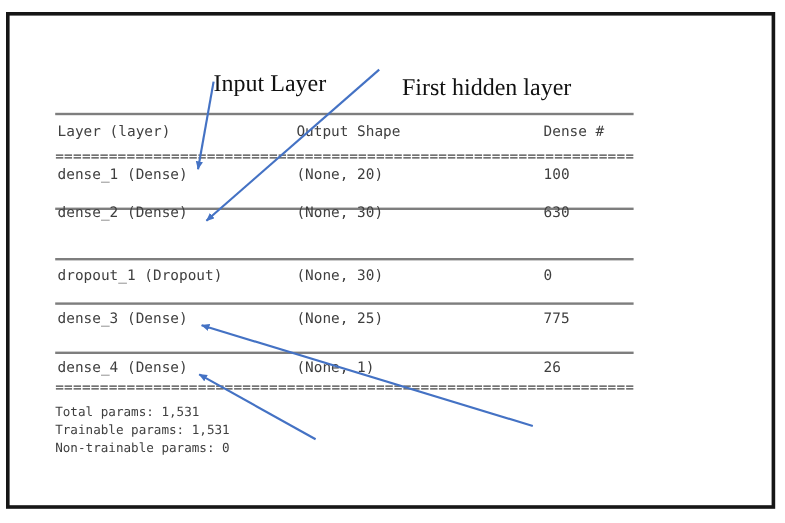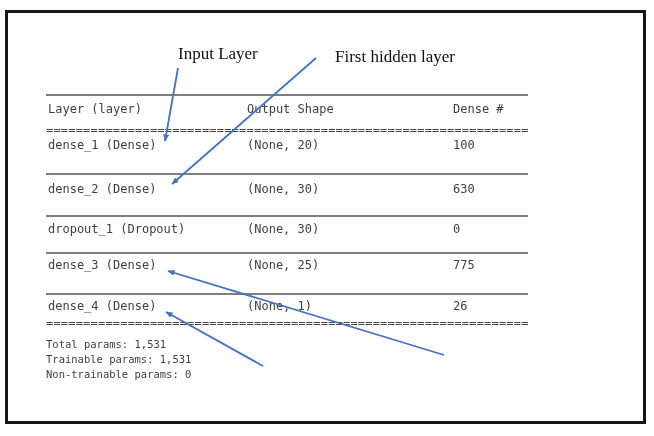--- a/index.html
+++ b/index.html
@@ -48,23 +48,24 @@
   }
   .l0{top:94px;}
   .l1{top:173px;}
   .l2{top:215px;}
   .l3{top:252px;}
   .l4{top:293px;}
   
   .annotation{
     position:absolute;
     font-family:"Liberation Serif","DejaVu Serif",serif;
-    font-size:17px;line-height:19px;
+    font-size:20px;line-height:19px;
     color:#111111;
     white-space:nowrap;
+    margin-top:17px;
   }
   .ann-input{left:178px;top:44px;}
   .ann-first{left:335px;top:47px;}
   .ann-second{left:468px;top:342px;}
   .ann-output{left:258px;top:373px;}
   .arrow-layer{
     position:absolute;left:0;top:0;
     width:654px;height:436px;
     pointer-events:none;
   }
@@ -92,21 +93,21 @@
   </div>
 
   <div class="mono sep" style="top:123px">======================================================================</div>
 
   <div class="mono trow" style="top:138px">
     <span class="cell1">dense_1 (Dense)</span>
     <span class="cell2">(None, 20)</span>
     <span class="cell3">100</span>
   </div>
 
-  <div class="mono trow" style="top:182px">
+  <div class="mono trow" style="top:170px">
     <span class="cell1">dense_2 (Dense)</span>
     <span class="cell2">(None, 30)</span>
     <span class="cell3">630</span>
   </div>
 
   <div class="mono trow" style="top:222px">
     <span class="cell1">dropout_1 (Dropout)</span>
     <span class="cell2">(None, 30)</span>
     <span class="cell3">0</span>
   </div>

